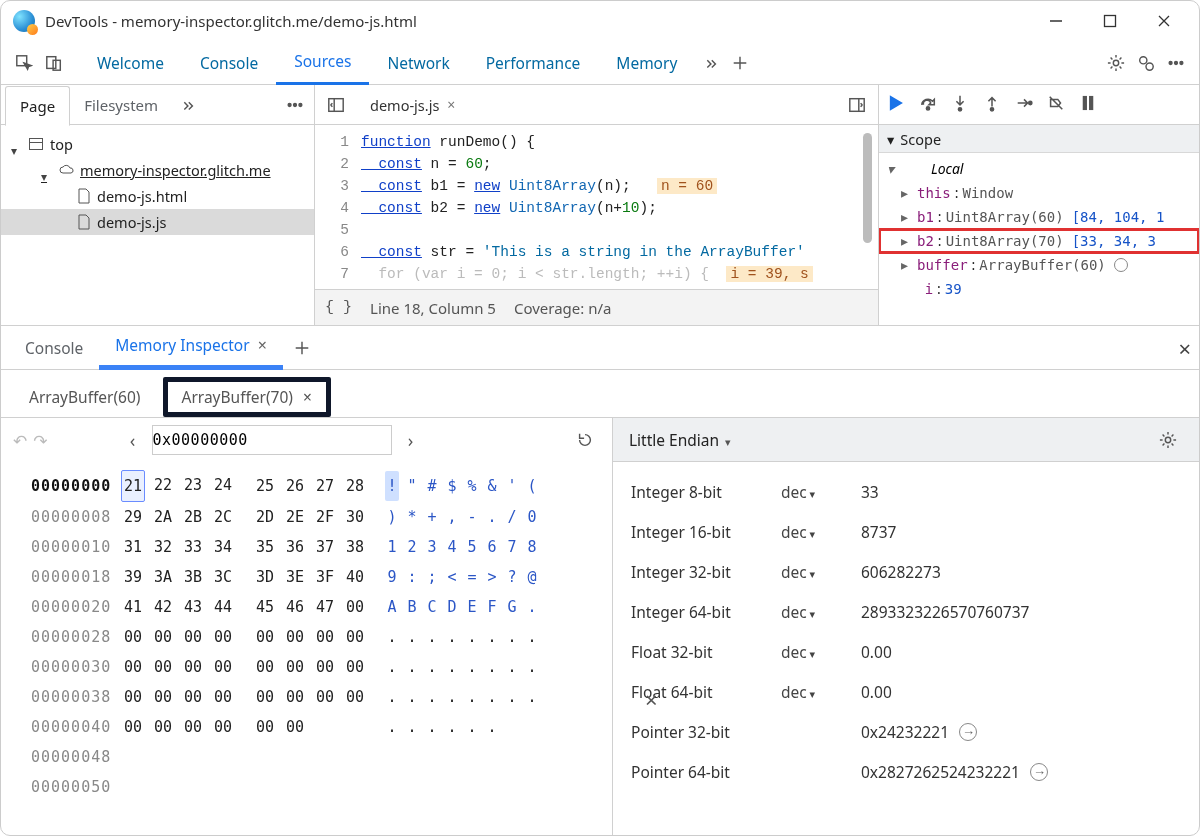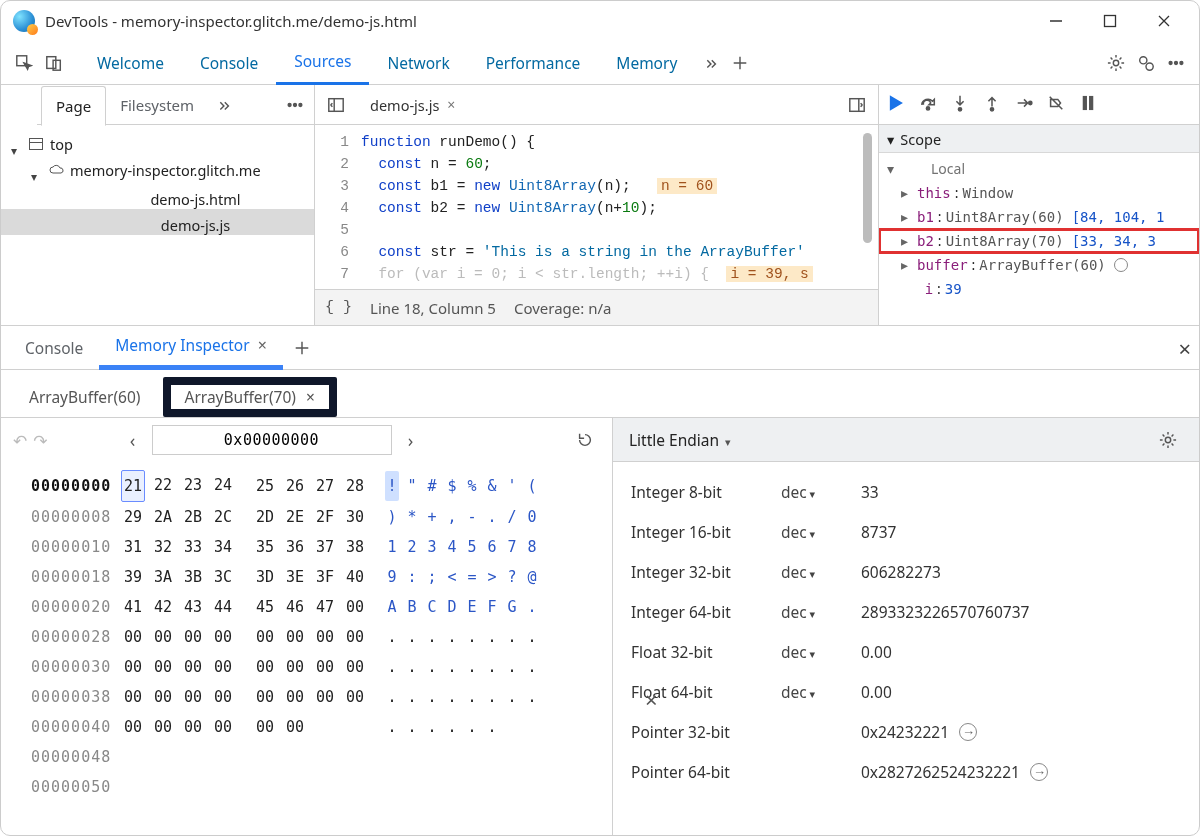--- a/index.html
+++ b/index.html
@@ -68,36 +68,36 @@
   }
   .col-mid {
     flex: 1; border-right:1px solid #d0d0d0; display:flex; flex-direction:column; min-width:0;
   }
   .col-right {
     width: 320px; display:flex; flex-direction:column;
   }
   
   .subtabs {
     display:flex; align-items:center; height:40px;
-    border-bottom:1px solid #d0d0d0; padding:0 4px;margin-left:36px;
+    border-bottom:1px solid #d0d0d0; padding:0 4px;
   }
   .subtab {
     padding: 0 14px; height:40px; display:flex; align-items:center;
     font-size: 15px; color:#5f6368;
   }
   .subtab.active {
     color:#222; background:#fff;
     border:1px solid #d0d0d0; border-bottom:1px solid #fff;
     border-radius: 3px 3px 0 0;
     position:relative; top:1px;
   }
   .tree { padding: 6px 0; font-size:14.5px; }
   .tree-row { display:flex; align-items:center; height:26px; padding-left:10px; gap:6px;}
-  .tree-row.indent1 { padding-left: 30px; }
-  .tree-row.indent2 { padding-left: 76px; flex-direction: column; }
+  .tree-row.indent1 { padding-left: 40px; text-decoration: underline; }
+  .tree-row.indent2 { padding-left: 76px; }
   .tree-row.selected { background:#dadada; }
   .tw { width:11px; height:11px; display:inline-block;}
   .tri-open::before { content:"▾"; font-size:12px; color:#444; }
   .tri-open2::before { content:"▾"; font-size:12px; color:#444;}
   
   .editor-tabs {
     height:40px; display:flex; align-items:center; border-bottom:1px solid #d0d0d0;
     padding:0 6px; gap:6px;
   }
   .edtab {
@@ -112,21 +112,21 @@
     display:flex;
   }
   .gutter {
     width:42px; text-align:right; padding:6px 8px 0 0;
     color:#888; font-size:14.5px; line-height:22px;
   }
   .code {
     flex:1; padding:6px 0 0 4px; font-size:14.5px; line-height:22px;
     white-space:pre; overflow:hidden; color:#222;
   }
-  .code .kw{ color:#1040c8;}
+  .code .kw{ color:#1040c8;text-decoration:underline;}
   .code .num{color:#0a7a10;} .code .str{color:#0369a1;}
   .code .cls{color:#1267b3;}
   .code .inline-val{ background:#fde9c7; color:#a0521d; padding:0 4px;}
   .fake-scroll{
     position:absolute; right:6px; top:8px; width:9px; height:110px;
     background:#bcbcbc; border-radius:5px;
   }
   .mid-status {
     height:36px; border-top:1px solid #d0d0d0;
     display:flex; align-items:center; gap:18px; padding:0 10px;
@@ -140,21 +140,21 @@
   .dbg-controls svg{ width:18px; height:18px; stroke:#555; stroke-width:1.7; fill:none;}
   .dbg-controls .play svg path{ fill:#1a73e8; stroke:#1a73e8;}
   .scope-hdr{
     background:#eef0f2; height:28px; display:flex; align-items:center;
     padding:0 8px; border-bottom:1px solid #d8d8d8; font-size:14.5px;
   }
   .scope-hdr .tri::before{content:"▾"; margin-right:6px;}
   .scope-body{ padding:4px 0;font-size:14px; line-height:24px; overflow:hidden;}
   .scope-row{ display:flex; align-items:center; padding-left:8px; gap:4px;}
   .scope-row .t{ width:12px;}
-  .scope-row.local{ color:#737373;gap:32px;}
+  .scope-row.local{ font-style:italic; color:#000000;gap:32px;}
   .scope-row .t::before{content:"▸"; color:#666;}
   .scope-row.open .t::before{content:"▾";}
   .scope-row.ind{ padding-left:22px;}
   .vname{ color:#8a1e7a; font-family:Consolas,monospace;}
   .vtype{ color:#555; font-family:Consolas,monospace;}
   .varr{ color:#1653c7; font-family:Consolas,monospace;}
   .vnum{ color:#1653c7; font-family:Consolas,monospace;}
   .scope-row.hl{ outline:3px solid #e03131; outline-offset:-2px;}
   .gearmini{display:inline-block;width:14px;height:14px;border:1.3px solid #888;border-radius:50%;position:relative;margin-left:4px;}
   
@@ -170,32 +170,32 @@
   
   .mem-subtabs{
     height:48px; display:flex; align-items:flex-end; padding:0 14px;
     border-bottom:1px solid #d0d0d0;
     gap:8px;
   }
   .memtab{
     padding:0 14px; height:40px; display:flex; align-items:center;
     font-size:15.5px; color:#555; gap:10px;
   }
-  .memtab.active{ border:8px solid #0f172a; border-radius:2px;}
+  .memtab.active{ border:5px solid #0f172a; border-radius:2px;}
   .memtab .x{ color:#555;}
   
   .mem-main{ display:flex; height: calc(836px - 40px - 44px - 241px - 44px - 48px - 2px); }
   .mem-left{ width:612px; border-right:1px solid #d0d0d0; display:flex; flex-direction:column;}
   .mem-right{ flex:1;}
   .mem-nav{
     height:44px; display:flex; align-items:center; padding:0 12px; gap:6px;
   }
   .addr-input{
     flex:0 0 240px; height:30px; border:1px solid #ccc;
-    font: 15px Consolas,monospace; text-align:center; letter-spacing:0.5px;
+    font: 15px Consolas,monospace; letter-spacing:0.5px;
   }
   .mem-nav .arrow{ width:26px; text-align:center; font-size:18px; color:#555;}
   .mem-nav .undo, .mem-nav .redo{ color:#bbb; font-size:17px;}
   .reload{ margin-left:auto; }
   .hexgrid{
     padding:8px 10px 10px 14px; font: 15px Consolas,monospace; line-height:30px;
     color:#222;
   }
   .hexrow{ display:flex; align-items:center;margin-left:16px; }
   .haddr{ width:90px; color:#888; letter-spacing:1px;}

